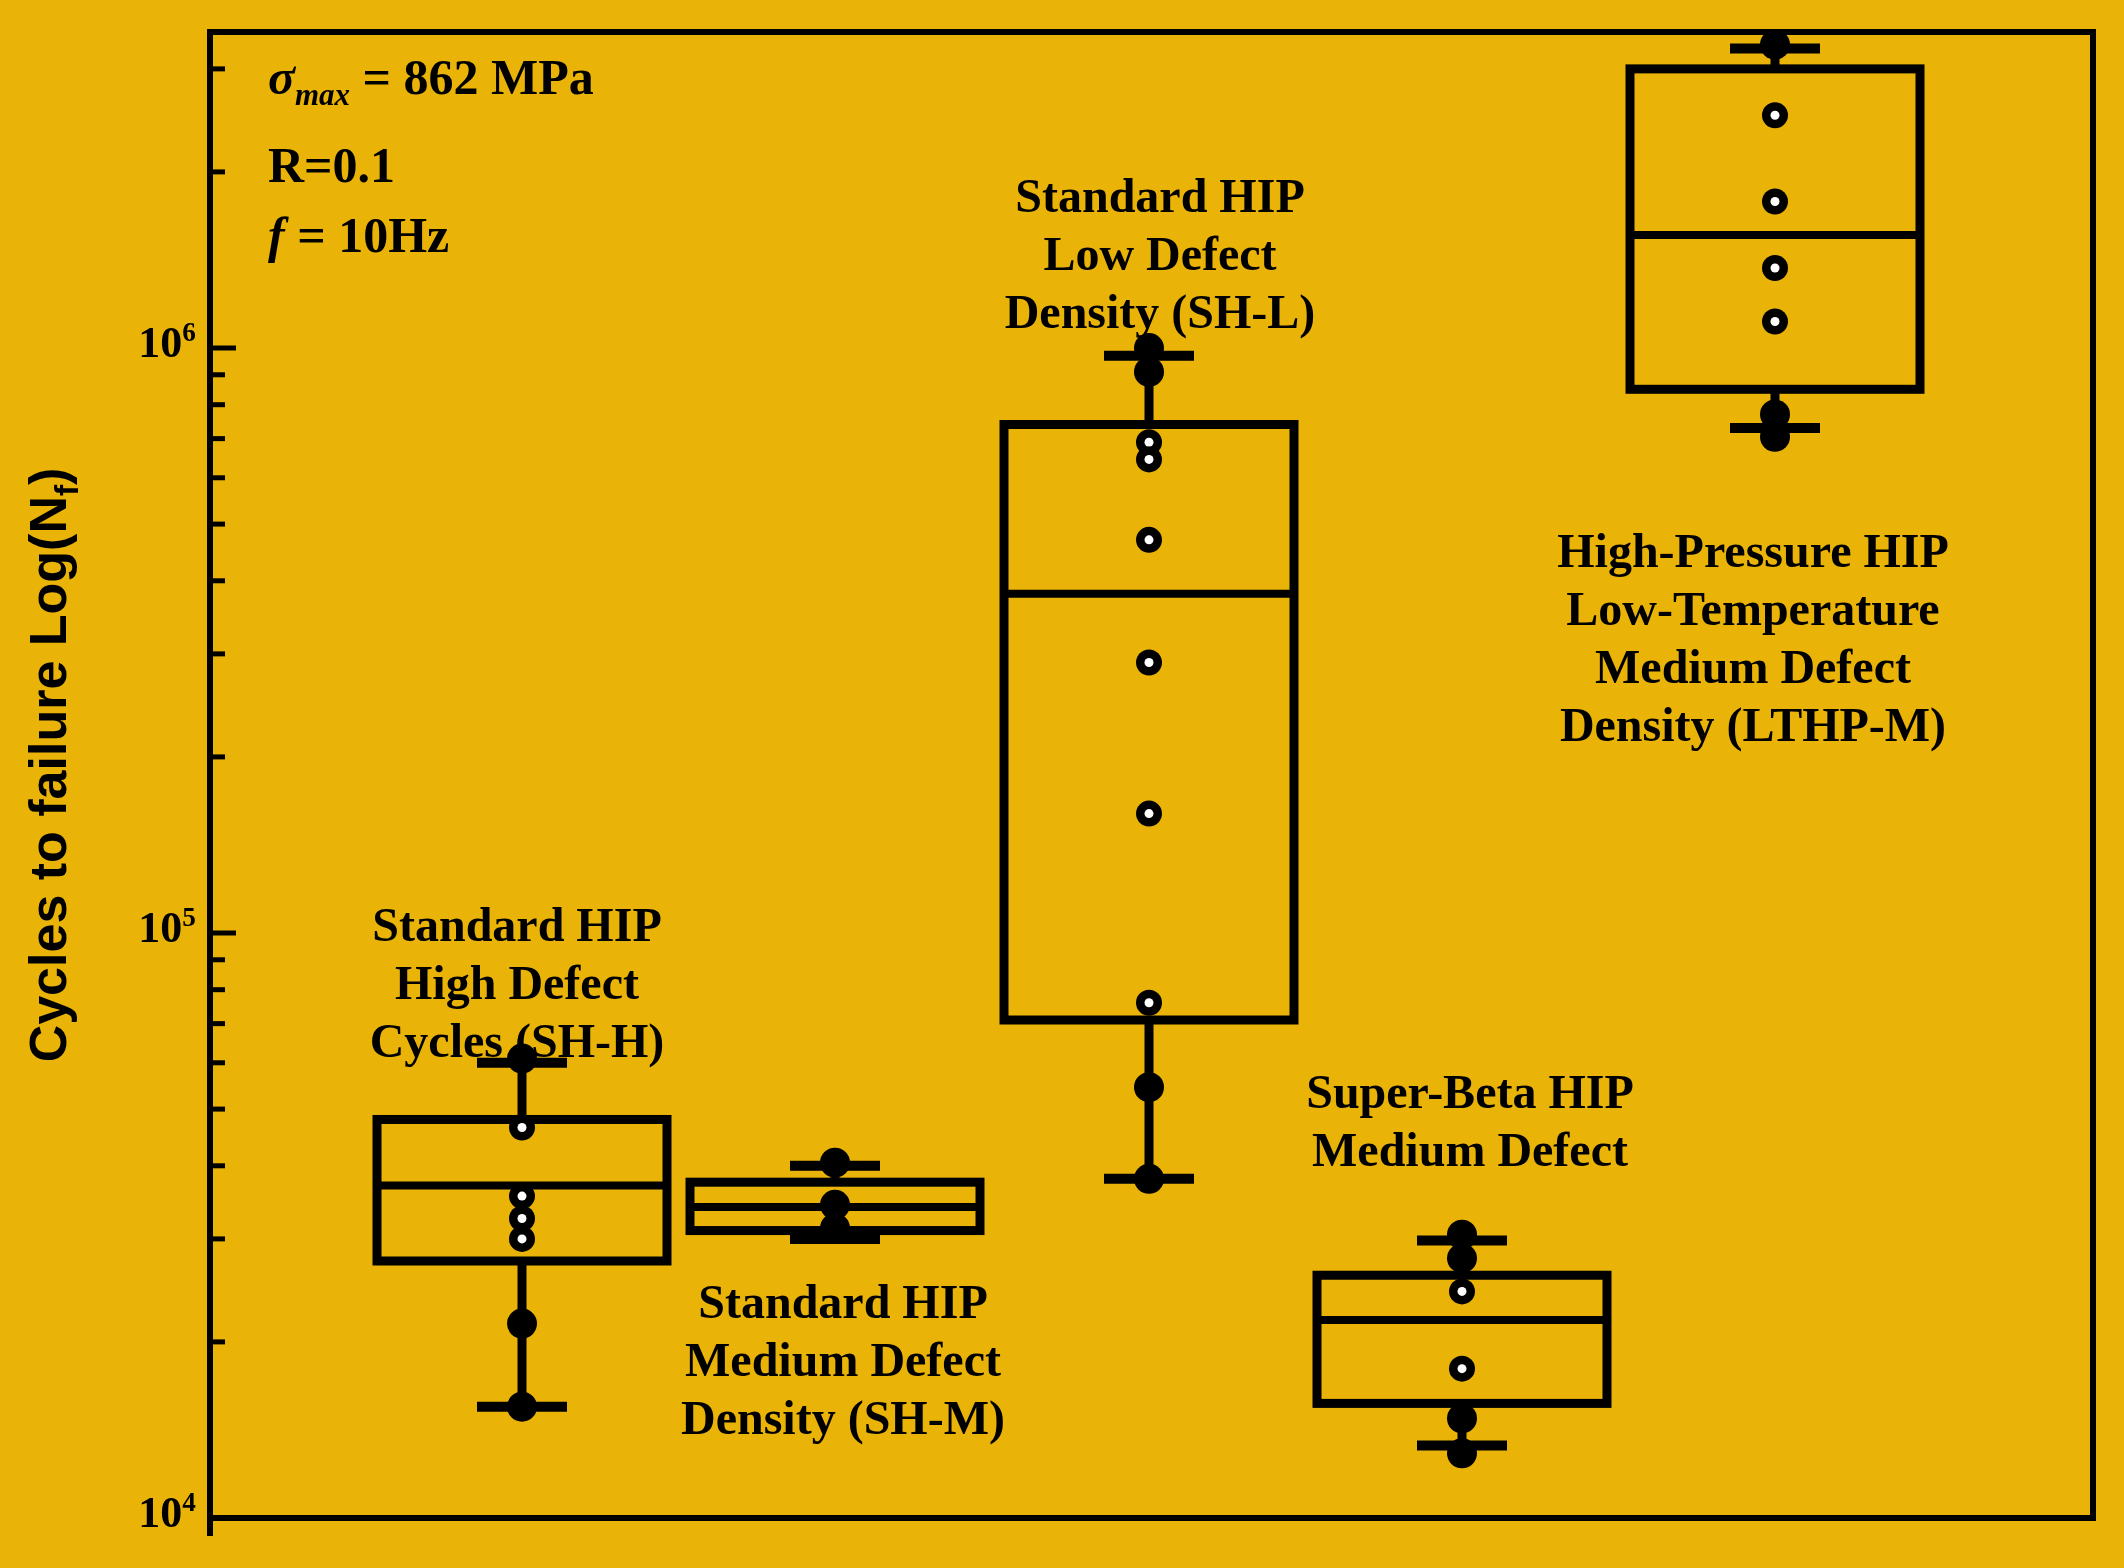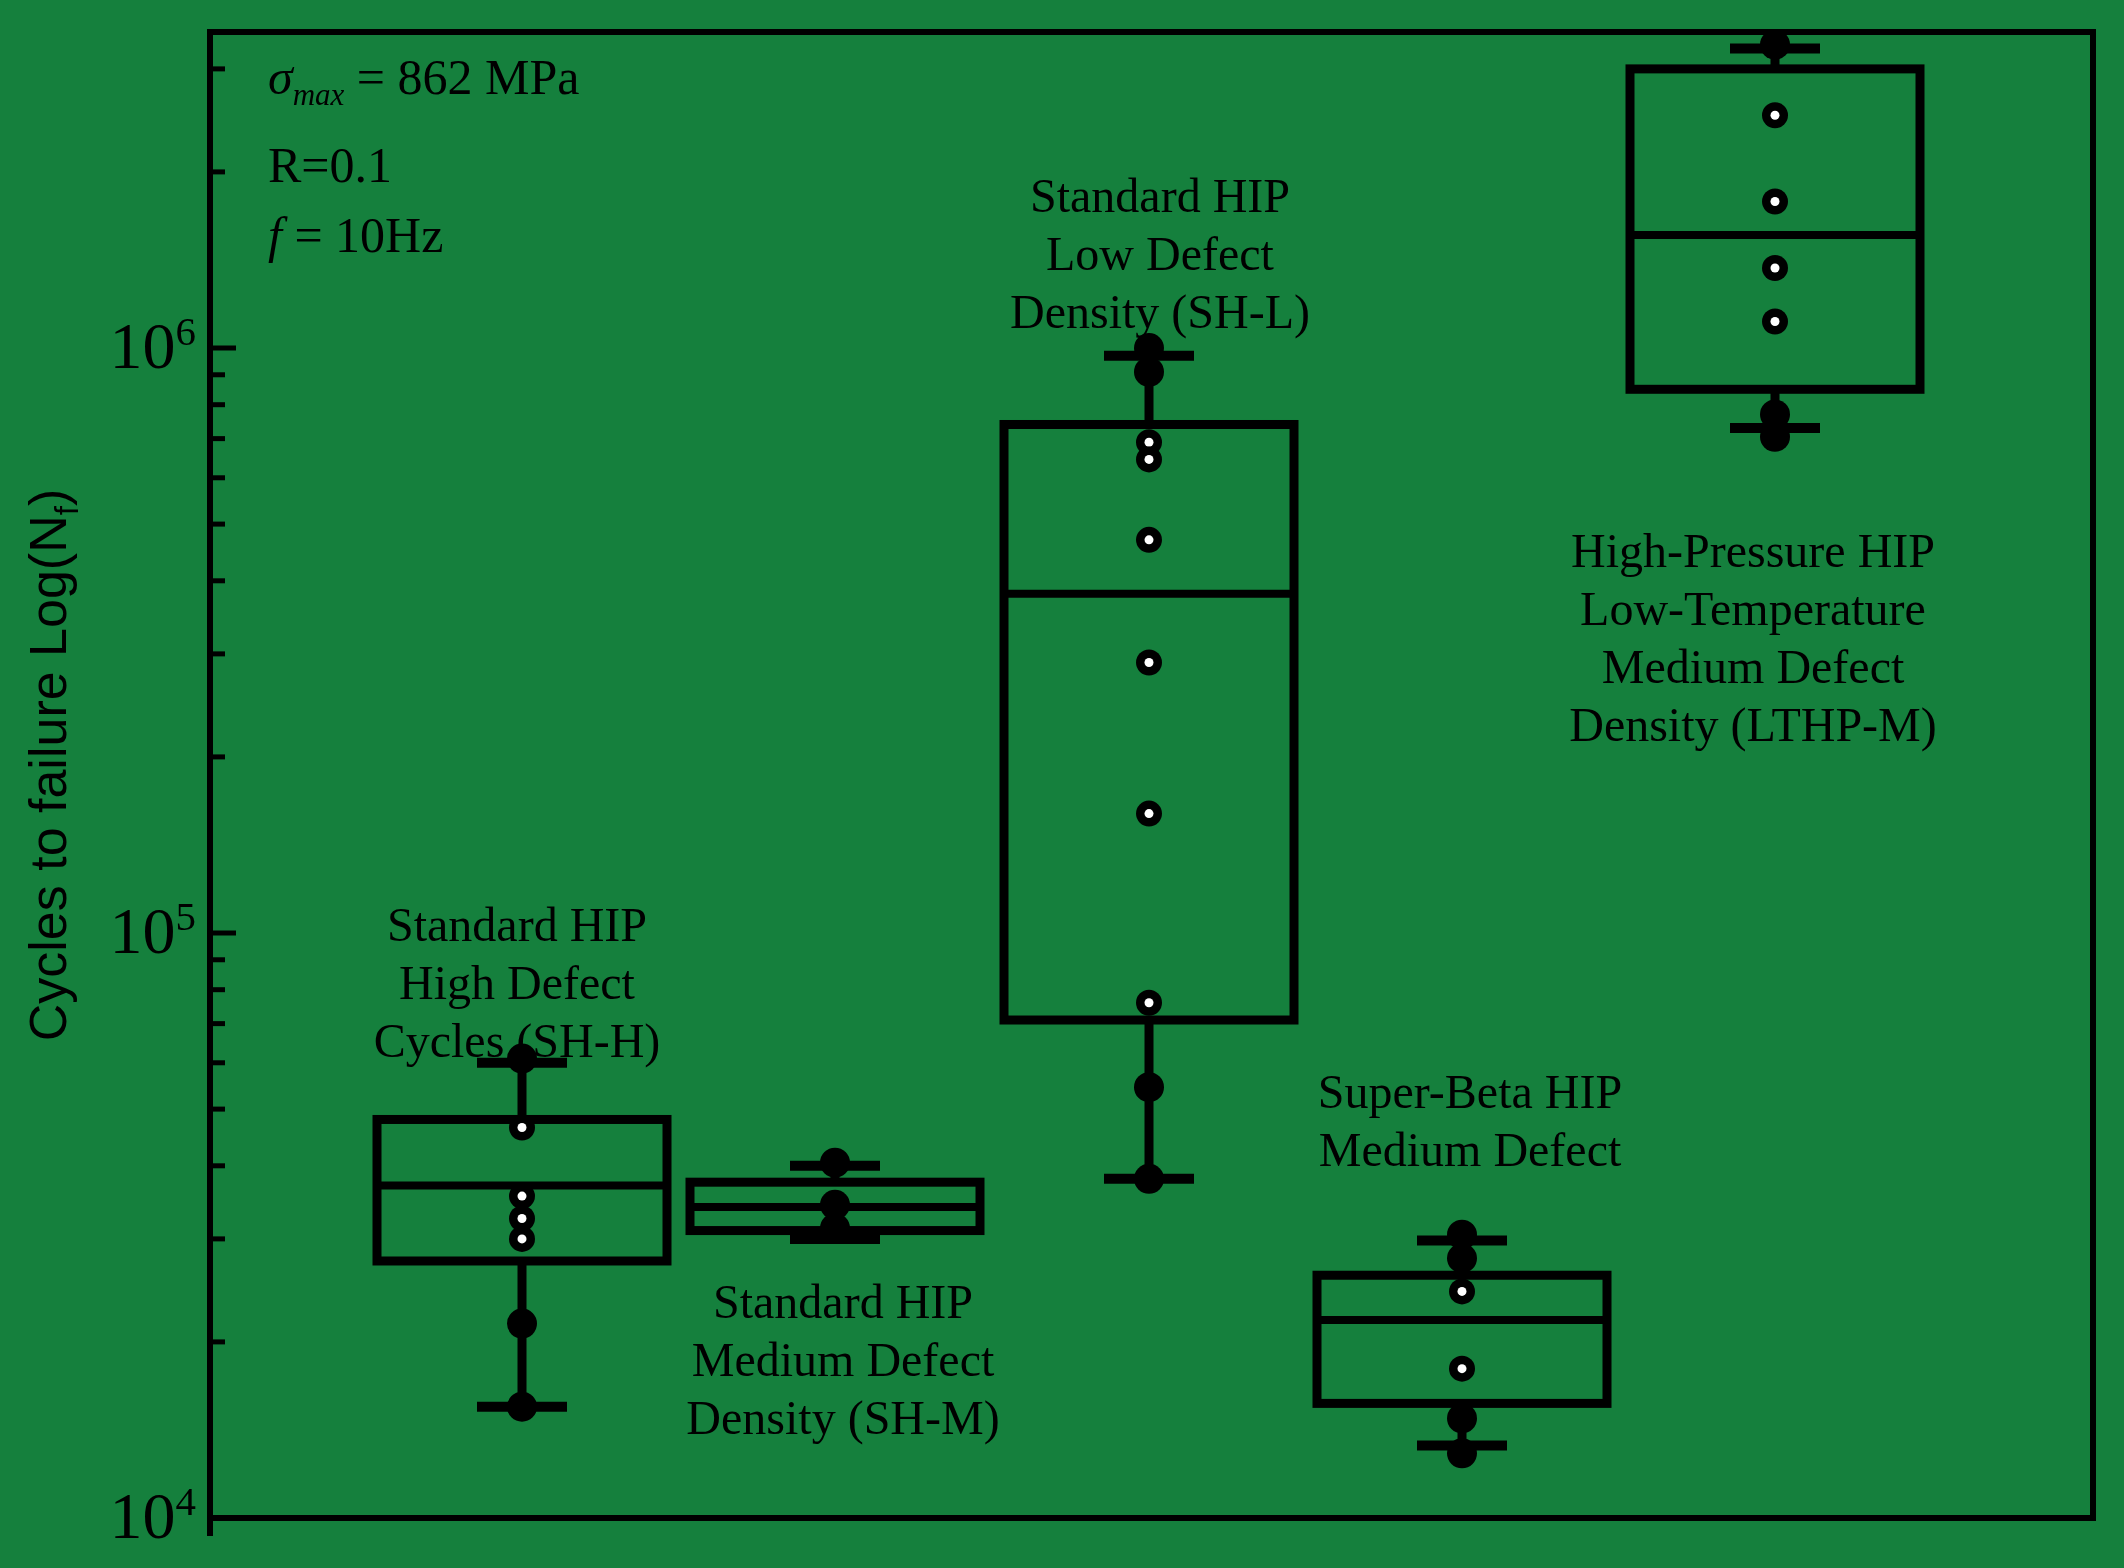--- a/index.html
+++ b/index.html
@@ -33,33 +33,33 @@
   .y-label {
     position:absolute; left:52px; top:765px;
     transform:translate(-50%,-50%) rotate(-90deg);
     font-family:"Liberation Sans", sans-serif;
     font-size:52px; white-space:nowrap;
   }
   .y-label sub { font-size:0.64em; }
 
   .tick-label {
     position:absolute; left:0; width:196px;
-    text-align:right; font-size:66px; line-height:70px; white-space:nowrap;
+    text-align:right; font-size:44px; line-height:70px; white-space:nowrap;
   }
   .tick-label sup { font-size:0.62em; }
 
   .group-label {
     position:absolute; width:640px;
     text-align:center; font-size:48px; line-height:58px;margin-top:29px;
   }
 </style>
 </head>
 <body>
 
-<div class="canvas" style="background: #15803d;">
+<div class="canvas" style="background: #eab308; font-weight: bold;">
 
   <svg class="plot" id="plot-svg" width="2124" height="1568" viewBox="0 0 2124 1568">
       <rect x="210" y="32" width="1883" height="1486" class="frame"></rect>
       <line x1="210" y1="1518" x2="210" y2="1536" class="spine"></line>
       <line x1="210" y1="1518" x2="236" y2="1518" class="tick"></line>
       <line x1="210" y1="933" x2="236" y2="933" class="tick"></line>
       <line x1="210" y1="348" x2="236" y2="348" class="tick"></line>
       <line x1="210" y1="1341.897452536571" x2="225" y2="1341.897452536571" class="tick"></line>
       <line x1="210" y1="1238.8840659889975" x2="225" y2="1238.8840659889975" class="tick"></line>
       <line x1="210" y1="1165.794905073142" x2="225" y2="1165.794905073142" class="tick"></line>

